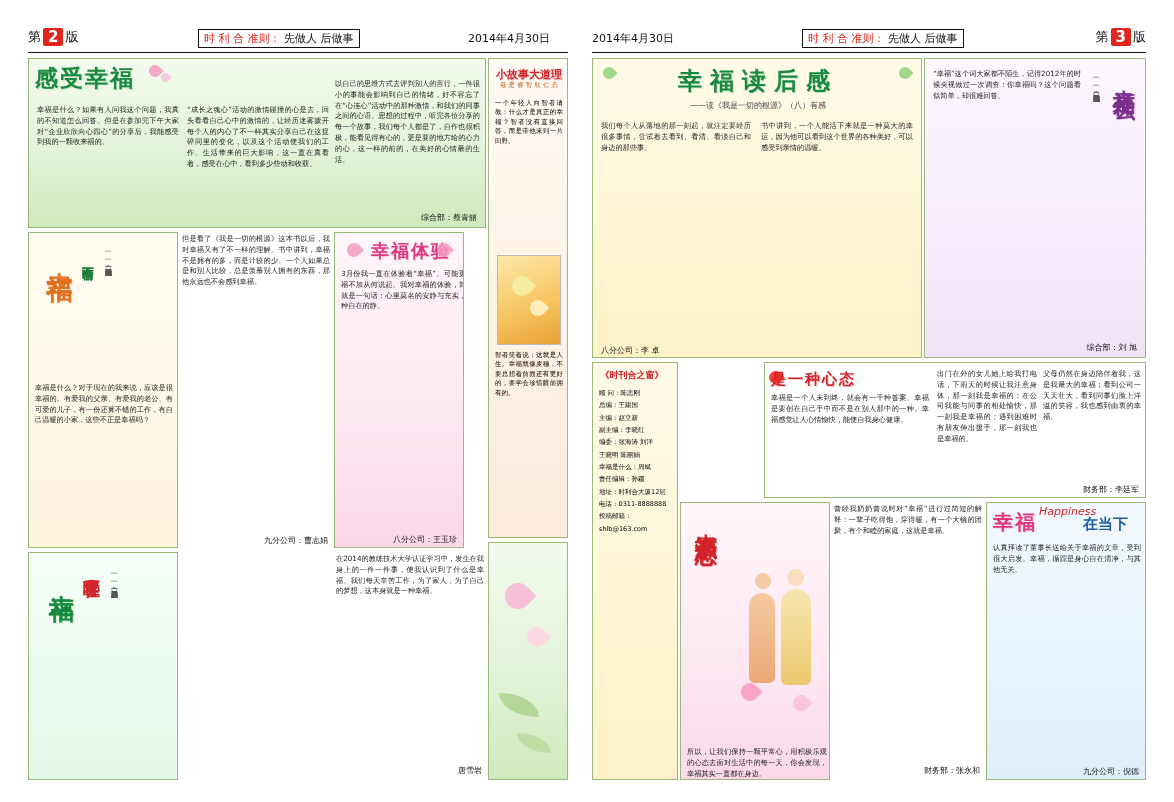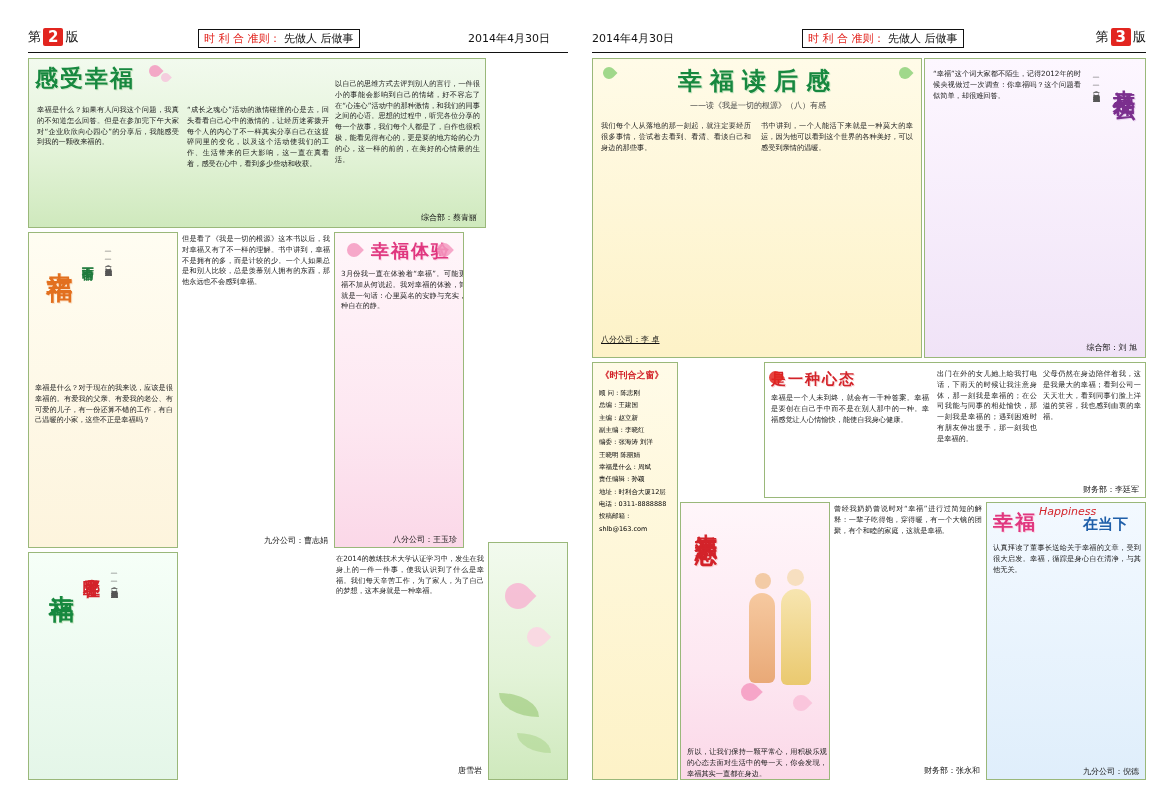--- a/index.html
+++ b/index.html
@@ -106,20 +106,32 @@
       </div>
       <div class="petal" style="left:120px;top:6px;width:12px;height:12px;background:#f39ac0;"></div>
       <div class="petal" style="left:132px;top:14px;width:9px;height:9px;background:#f6c6dc;"></div>
 
       <div class="body-text" style="position:absolute;left:8px;top:46px;width:142px;height:114px;">幸福是什么？如果有人问我这个问题，我真的不知道怎么回答。但是在参加完下午大家对“企业欣欣向心园心”的分享后，我能感受到我的一颗收来福的。</div>
       <div class="body-text" style="position:absolute;left:158px;top:46px;width:142px;height:114px;">“成长之魂心”活动的激情碰撞的心是去，回头看看自己心中的激情的，让经历迷雾拨开每个人的内心了不一样其实分享自己在这捉碎同里的变化，以及这个活动使我们的工作、生活带来的巨大影响，这一直在真看着，感受在心中，看到多少些动和收获。</div>
       <div class="body-text" style="position:absolute;left:306px;top:20px;width:145px;height:118px;">以自己的思维方式去评判别人的言行，一件很小的事能会影响到自己的情绪，好不容忘了在“心连心”活动中的那种激情，和我们的同事之间的心语。思想的过程中，听完各位分享的每一个故事，我们每个人都是了，自作也很积极，能看见得有心的，更是要的地方给的心力的心，这一样的前的，在美好的心情最的生活。</div>
       <div class="byline" style="position:absolute;right:8px;bottom:4px;">综合部：蔡青丽</div>
     </div>
 
+    <div class="box frame bg-peach" style="left:460px;top:30px;width:80px;height:480px;">
+      <div style="position:absolute;left:5px;top:4px;width:70px;text-align:center;">
+        <span class="hl hl-red" style="font-size:11px;letter-spacing:0;">小故事大道理</span>
+      </div>
+      <div class="tiny center" style="position:absolute;left:4px;top:22px;width:72px;color:#b5651d;">最 是 睿 智 欣 仁 态</div>
+      <div class="tiny" style="position:absolute;left:6px;top:40px;width:68px;height:150px;overflow:hidden;text-align:justify;">一个年轻人向智者请教：什么才是真正的幸福？智者没有直接回答，而是带他来到一片田野。</div>
+      <div class="pic" style="left:8px;top:196px;width:64px;height:90px;background:linear-gradient(160deg,#fde9a9,#f6c35e 60%,#e79f35);">
+        <div class="petal" style="left:14px;top:20px;width:20px;height:20px;background:#f6f1a4;"></div>
+        <div class="petal" style="left:32px;top:44px;width:16px;height:16px;background:#fff6c9;"></div>
+      </div>
+      <div class="tiny" style="position:absolute;left:6px;top:292px;width:68px;height:180px;overflow:hidden;text-align:justify;">智者笑着说：这就是人生。幸福就像麦穗，不要总想着前面还有更好的，要学会珍惜眼前拥有的。</div>
+    </div>
 
     <div class="box frame bg-cream" style="left:0;top:204px;width:150px;height:316px;">
       <div style="position:absolute;left:14px;top:8px;height:120px;">
         <span class="hl hl-orange vert" style="font-size:26px;">幸福</span>
       </div>
       <div style="position:absolute;left:50px;top:10px;height:100px;">
         <span class="vert" style="font-size:12px;color:#1f7a3c;font-weight:bold;">不言而喻</span>
       </div>
       <div style="position:absolute;left:74px;top:14px;height:110px;">
         <span class="vert" style="font-size:7px;color:#555;">——《我是一切的根源》（八）读后感</span>
@@ -181,21 +193,21 @@
       <div class="mast-line"></div>
     </div>
 
     <div class="box frame bg-yellow-grad" style="left:0;top:30px;width:330px;height:300px;">
       <div style="position:absolute;left:0;top:6px;width:330px;text-align:center;">
         <span class="hl hl-green" style="font-size:24px;letter-spacing:8px;">幸福读后感</span>
       </div>
       <div class="sub" style="position:absolute;left:0;top:42px;width:330px;">——读《我是一切的根源》（八）有感</div>
       <div class="body-text" style="position:absolute;left:8px;top:62px;width:150px;height:222px;">我们每个人从落地的那一刻起，就注定要经历很多事情，尝试着去看到、看清、看淡自己和身边的那些事。</div>
       <div class="body-text" style="position:absolute;left:168px;top:62px;width:152px;height:222px;">书中讲到，一个人能活下来就是一种莫大的幸运，因为他可以看到这个世界的各种美好，可以感受到亲情的温暖。</div>
-      <div class="byline" style="position:absolute;left:8px;bottom:12px;text-decoration:underline;">八分公司：李 卓</div>
+      <div class="byline" style="position:absolute;left:8px;bottom:1px;">八分公司：李 卓</div>
       <div class="petal" style="left:10px;top:8px;width:12px;height:12px;background:#8fd17a;"></div>
       <div class="petal" style="right:10px;top:8px;width:12px;height:12px;background:#8fd17a;"></div>
     </div>
 
     <div class="box frame bg-lilac" style="left:332px;top:30px;width:222px;height:300px;">
       <div style="position:absolute;right:6px;top:8px;height:130px;">
         <span class="hl hl-purple vert" style="font-size:22px;">幸福是什么</span>
       </div>
       <div style="position:absolute;right:44px;top:14px;height:120px;">
         <span class="vert" style="font-size:7px;color:#555;">——读《我是一切的根源》（八）有感</span>

